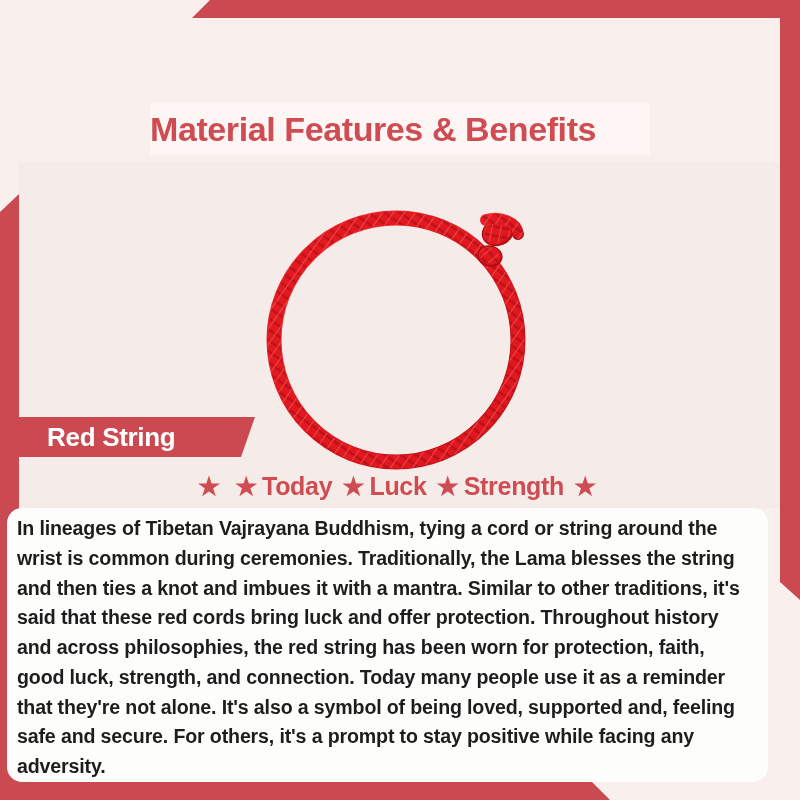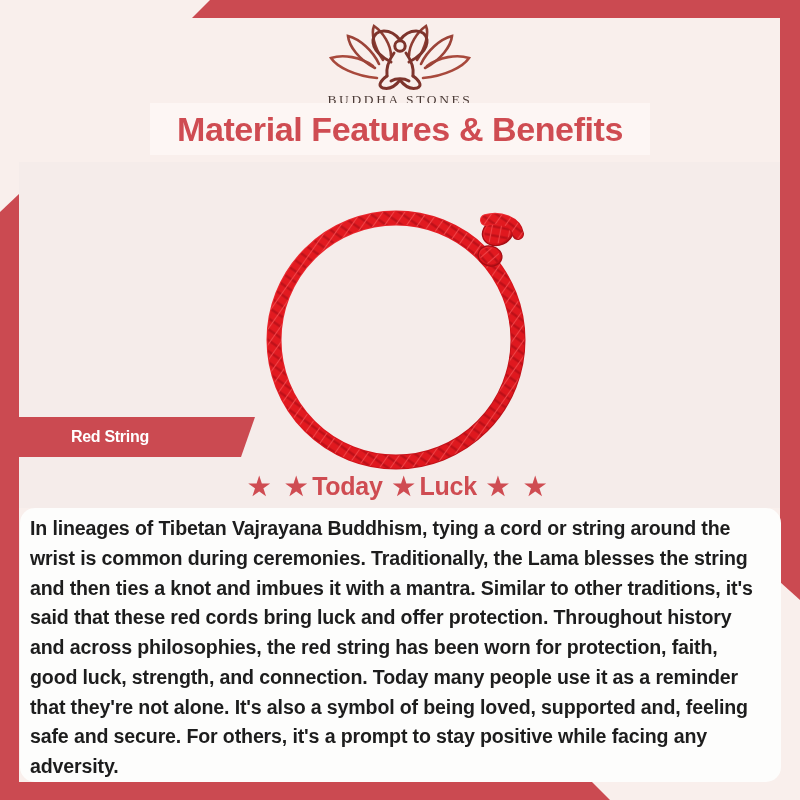--- a/index.html
+++ b/index.html
@@ -67,21 +67,20 @@
 
   .title-band {
     position: absolute;
     left: 150px;
     top: 103px;
     width: 500px;
     height: 52px;
     background: #fdf6f4;
     display: flex;
     align-items: center;
-    justify-content: center;
   }
   .title-text {
     font-size: 34px;
     font-weight: bold;
     color: #cf4c52;
     letter-spacing: -0.4px;
     white-space: nowrap;
   }
 
   
@@ -107,23 +106,23 @@
     left: 19px;
     top: 417px;
     width: 236px;
     height: 40px;
     background: #cb4a51;
     clip-path: polygon(0 0, 236px 0, 222px 40px, 0 40px);
     display: flex;
     align-items: center;
   }
   .name-band-text {
-    margin-left: 52px;
+    margin-left: 28px;
     color: #ffffff;
-    font-size: 16px;
+    font-size: 26px;
     font-weight: bold;
     letter-spacing: -0.3px;
   }
 
   
   .benefits {
     position: absolute;
     left: 19px;
     top: 466px;
     width: 761px;
@@ -145,21 +144,21 @@
   .benefit-star {
     font-size: 25px;
     line-height: 1;
     margin-right: 5px;
     color: #cf4c52;
   }
 
   
   .desc {
     position: absolute;
-    left: 20px;
+    left: 7px;
     top: 508px;
     width: 761px;
     height: 274px;
     background: #fdfdfc;
     box-sizing: border-box;
     padding: 6px 22px 0 10px;
     border-radius: 15px;
   }
   .desc-text {
     margin: 0;
@@ -173,48 +172,20 @@
 </head>
 <body>
 
 <div id="poster">
 
   <div class="bar-top"></div>
   <div class="bar-right"></div>
   <div class="bar-left"></div>
   <div class="bar-bottom"></div>
 
-  <div class="brand">
-    <svg class="brand-logo" width="178" height="66" viewBox="0 0 178 66">
-      <g fill="none" stroke="#8b3a32" stroke-width="2.6" stroke-linecap="round">
-
-        <path d="M66 54 C44 52 26 43 20 34 C32 30 50 33 62 42" stroke="#a8493c"></path>
-        <path d="M64 44 C48 36 38 22 37 12 C49 15 62 27 68 40" stroke="#9c4338"></path>
-        <path d="M72 36 C63 23 60 9 63 2 C72 8 80 21 80 32" stroke="#8f3d33"></path>
-
-        <path d="M112 54 C134 52 152 43 158 34 C146 30 128 33 116 42" stroke="#a8493c"></path>
-        <path d="M114 44 C130 36 140 22 141 12 C129 15 116 27 110 40" stroke="#9c4338"></path>
-        <path d="M106 36 C115 23 118 9 115 2 C106 8 98 21 98 32" stroke="#8f3d33"></path>
-      </g>
-      <g fill="none" stroke="#7e342c" stroke-width="3" stroke-linecap="round" stroke-linejoin="round">
-
-        <circle cx="89" cy="22" r="5.2" fill="none"></circle>
-
-        <path d="M89 16 C80 4 64 4 62 16 C61 26 72 34 80 38"></path>
-        <path d="M89 16 C98 4 114 4 116 16 C117 26 106 34 98 38"></path>
-
-        <path d="M83 29 C78 36 75 45 76 52"></path>
-        <path d="M95 29 C100 36 103 45 102 52"></path>
-
-        <path d="M76 52 C70 56 66 62 72 64 C80 66 86 60 89 56 C92 60 98 66 106 64 C112 62 108 56 102 52"></path>
-        <path d="M80 57 C85 54 93 54 98 57"></path>
-      </g>
-    </svg>
-    <div class="brand-name">BUDDHA STONES</div>
-  </div>
 
   <div class="title-band">
     <span class="title-text">Material Features &amp; Benefits</span>
   </div>
 
   <div class="hero">
     <svg class="hero-photo" width="300" height="290" viewBox="0 0 300 290">
       <defs>
         <pattern id="braid" width="9" height="9" patternUnits="userSpaceOnUse" patternTransform="rotate(35)">
           <rect width="9" height="9" fill="#e1191f"></rect>
@@ -253,20 +224,21 @@
     <span class="benefit">
       <span class="benefit-star">★</span>
       <span>Today</span>
     </span>
     <span class="benefit">
       <span class="benefit-star">★</span>
       <span>Luck</span>
     </span>
     <span class="benefit">
       <span class="benefit-star">★</span>
+      <span>Strength</span>
     </span>
     <span class="benefit">
       <span class="benefit-star">★</span>
     </span>
   </div>
 
   <div class="desc">
     <p class="desc-text">In lineages of Tibetan Vajrayana Buddhism, tying a cord or string around the wrist is common during ceremonies. Traditionally, the Lama blesses the string and then ties a knot and imbues it with a mantra. Similar to other traditions, it's said that these red cords bring luck and offer protection. Throughout history and across philosophies, the red string has been worn for protection, faith, good luck, strength, and connection. Today many people use it as a reminder that they're not alone. It's also a symbol of being loved, supported and, feeling safe and secure. For others, it's a prompt to stay positive while facing any adversity.</p>
   </div>
 

